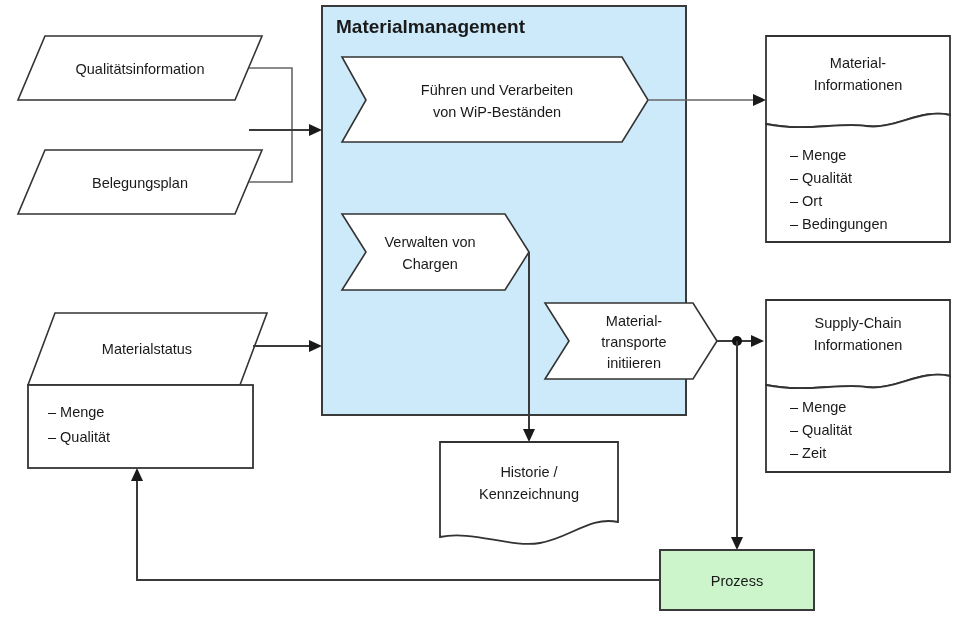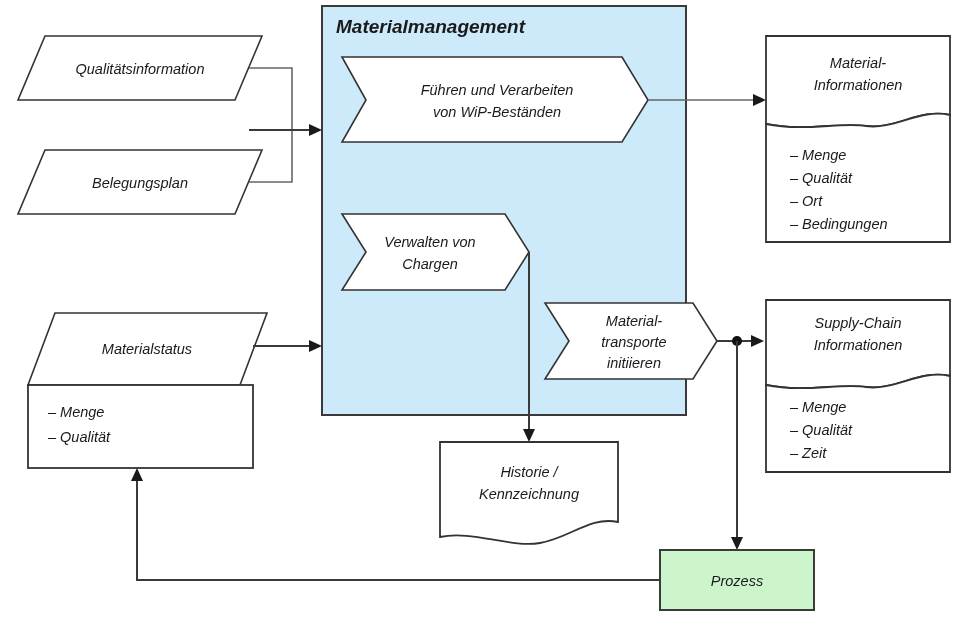--- a/index.html
+++ b/index.html
@@ -10,21 +10,20 @@
   body {
     width: 966px;
     height: 635px;
     font-family: "Liberation Sans", sans-serif;
     overflow: hidden;
   }
   #diagram-root {
     position: relative;
     width: 828px;
     height: 635px;
-    font-style: italic;
   }
   svg.canvas {
     display: block;
     width: 966px;
     height: 635px;
   }
   .shape-fill-white { fill: #ffffff; }
   .shape-fill-blue  { fill: #cceaf9; }
   .shape-fill-green { fill: #ccf5cc; }
   .connector {

